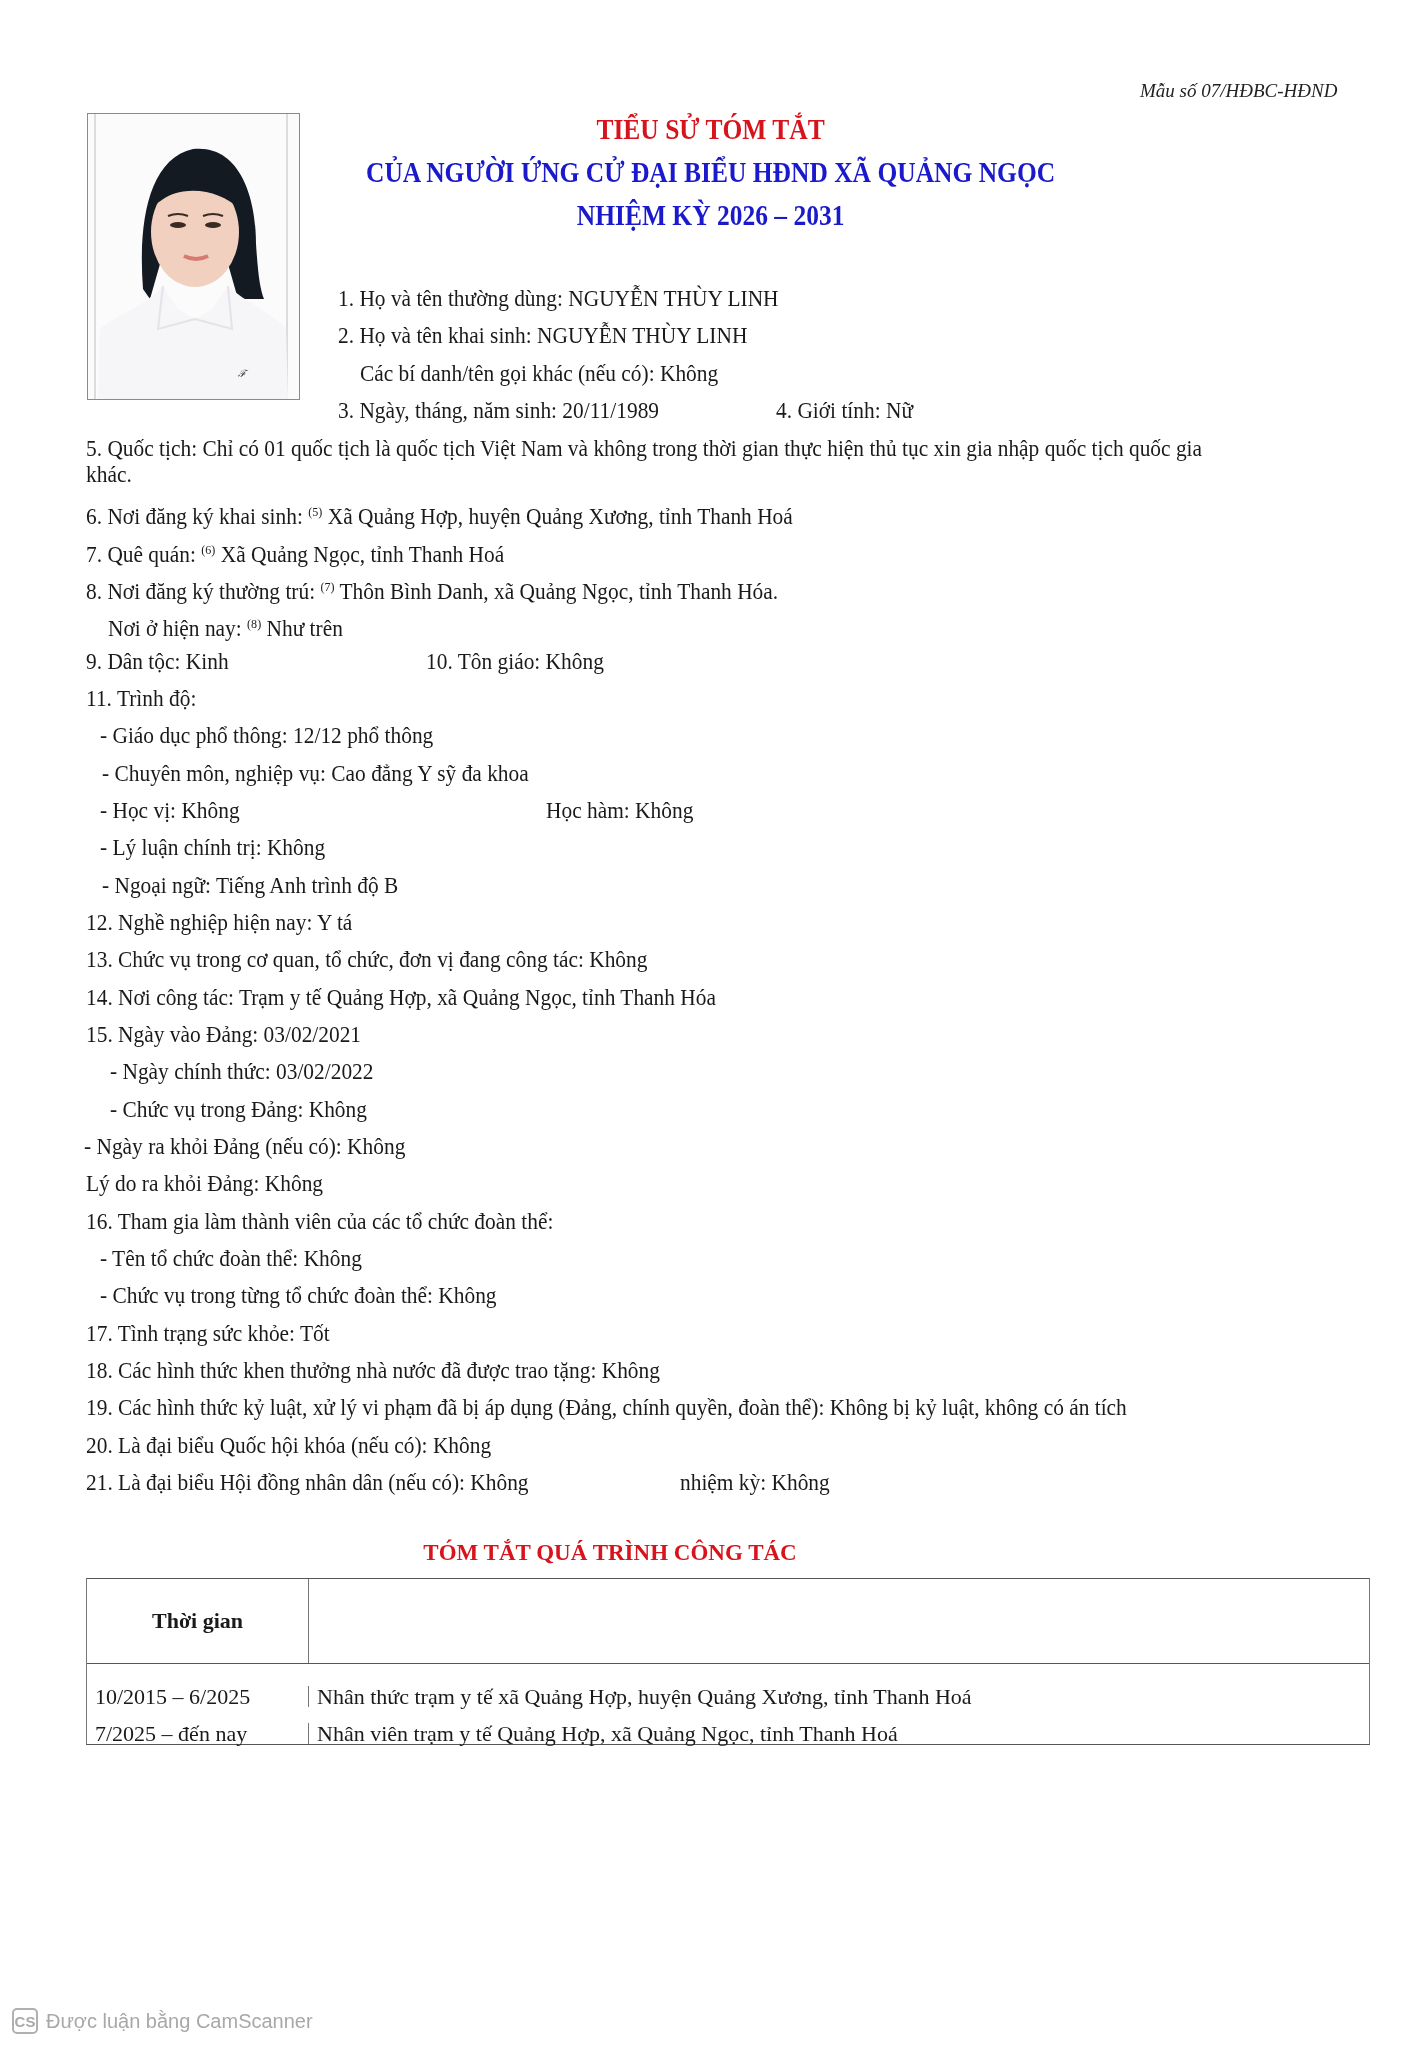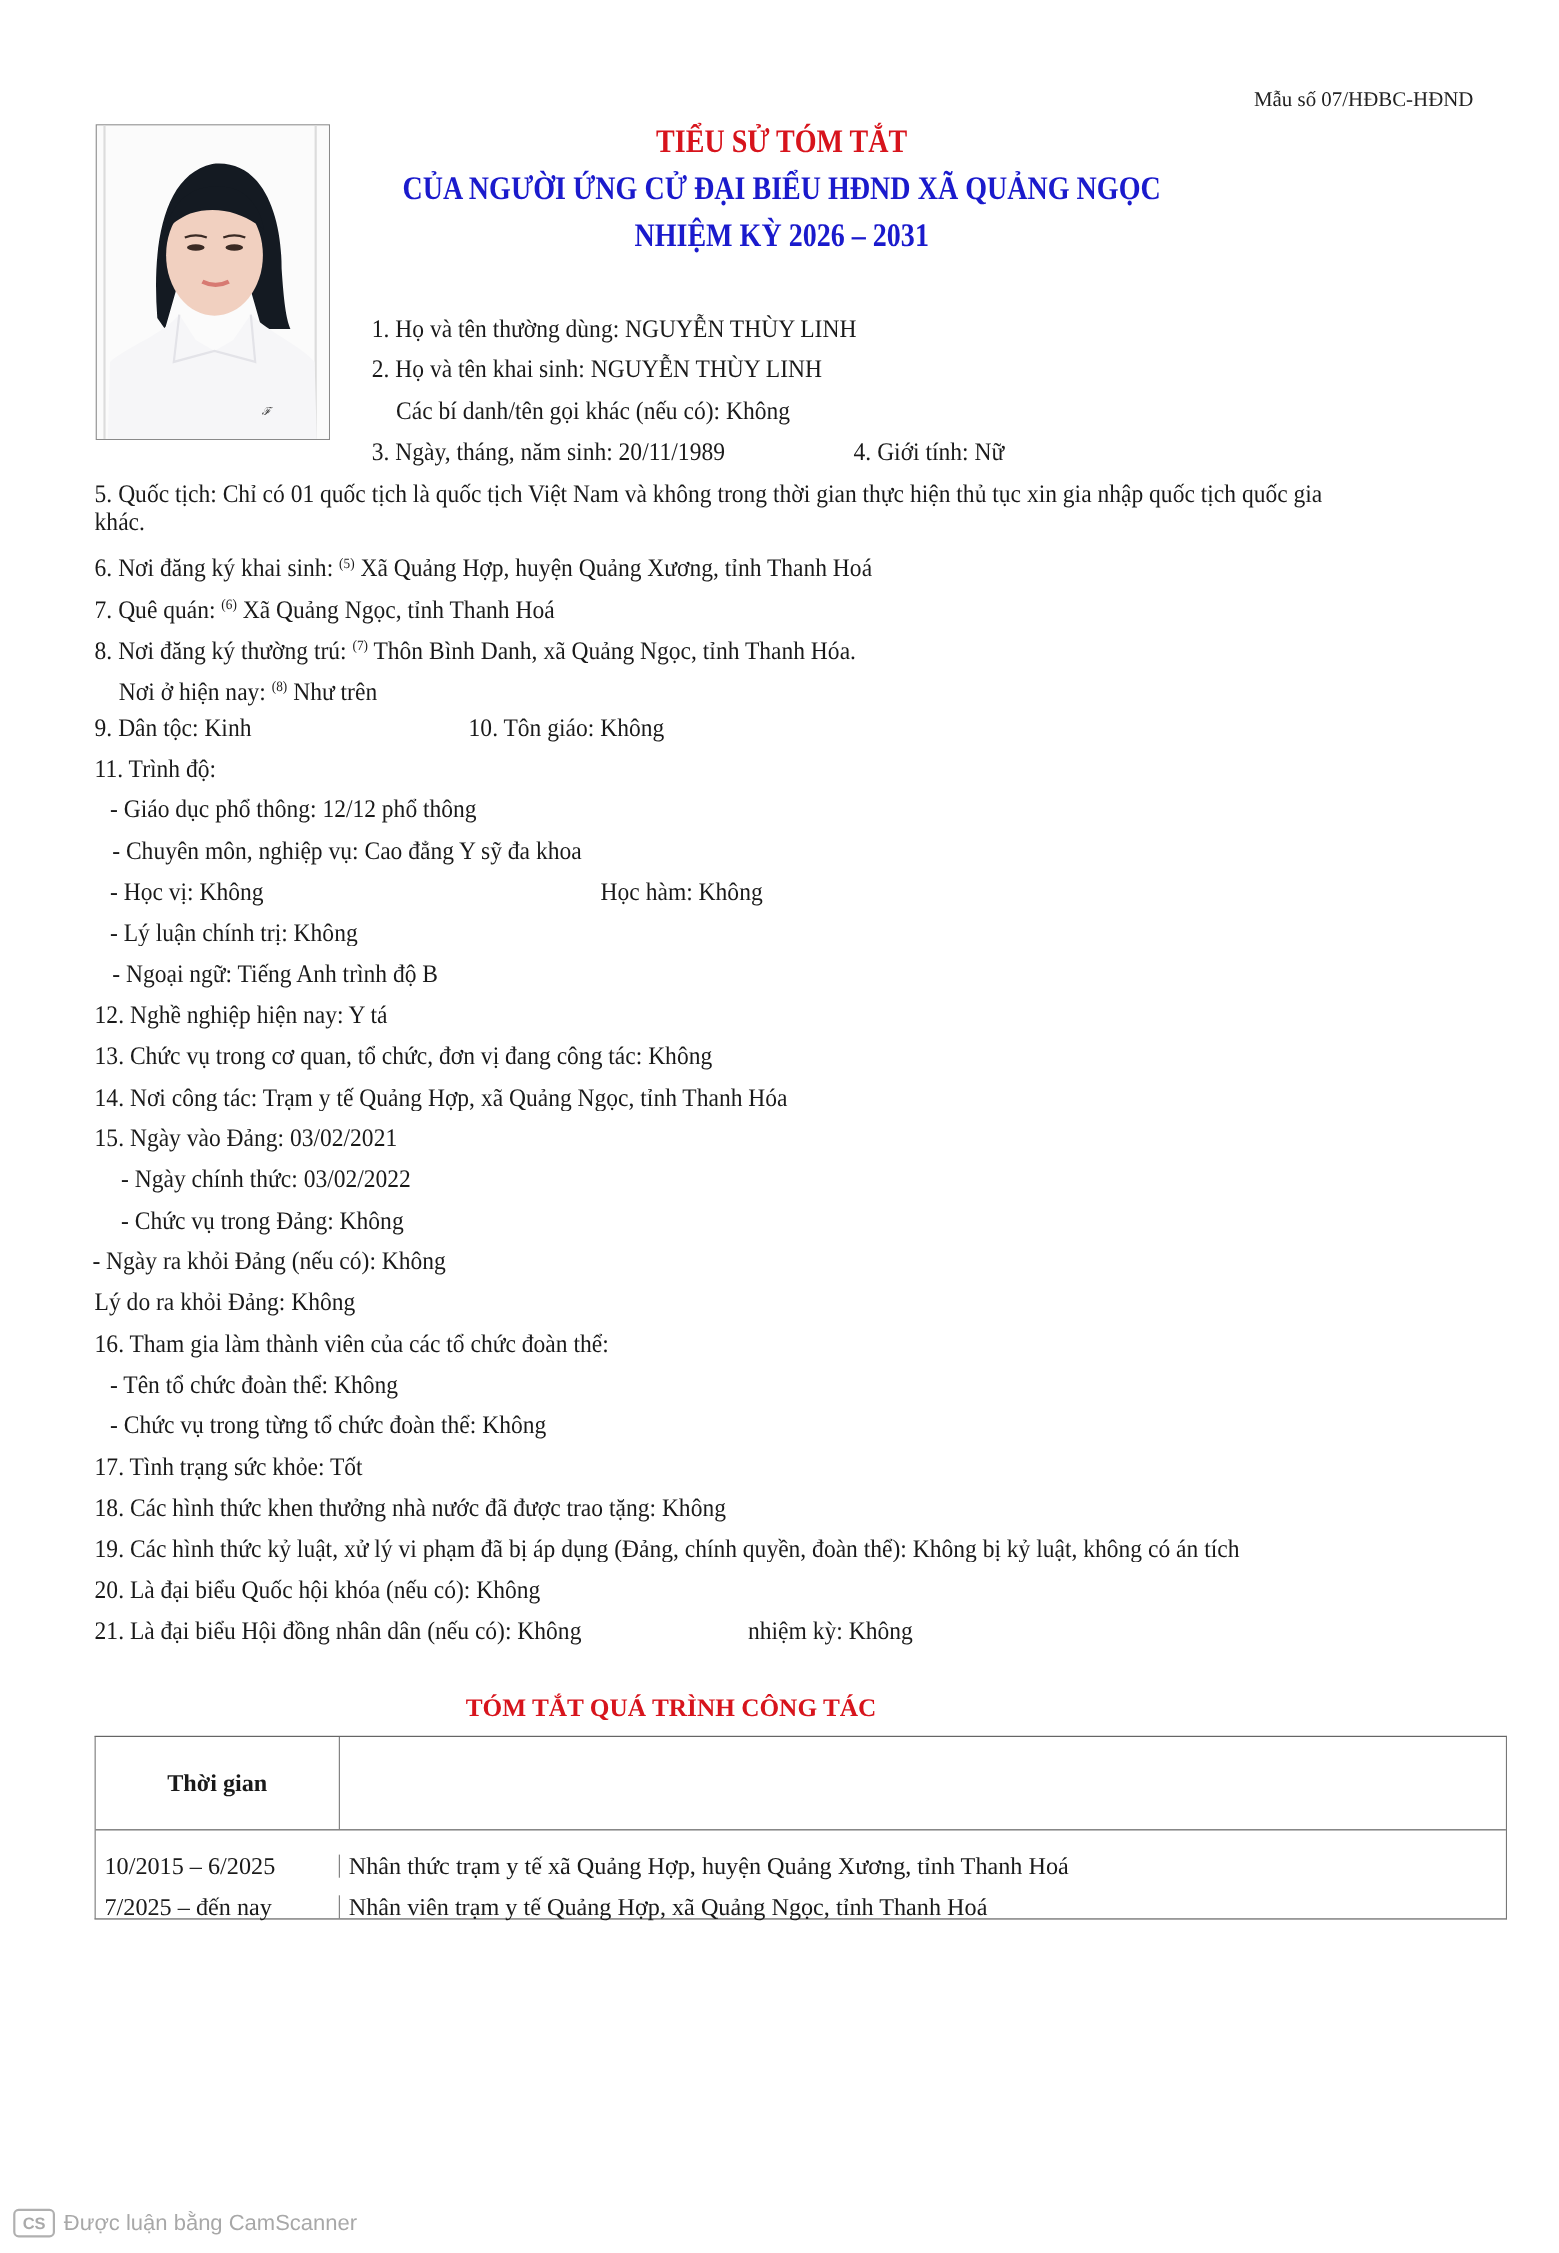--- a/index.html
+++ b/index.html
@@ -1,36 +1,36 @@
 <!DOCTYPE html>
 <html><head>
 <meta charset="utf-8">
 <style>
   html, body { margin:0; padding:0; }
   body { width:1417px; height:2048px; background:#ffffff; position:relative; overflow:hidden;
          font-family:"Liberation Serif", "DejaVu Serif", serif; color:#1a1a1a; }
   .abs { position:absolute; white-space:nowrap; }
-  .form-code { left:1140px; top:80px; font-size:19px; color:#222; }
+  .form-code { left:1140px; top:80px; font-size:19px; font-style:italic; color:#222; }
   .title { left:0; width:1672px; text-align:center; font-weight:bold; transform:scaleX(0.85); transform-origin:0 0; }
   .t1 { top:112px; font-size:30px; color:#d7141c; }
   .t2 { top:155px; font-size:30px; color:#1a1acc; }
   .t3 { top:198px; font-size:30px; color:#1a1acc; }
   .photo { left:87px; top:113px; width:211px; height:285px; border:1px solid #8a8a8a; background:#fdfdfd; overflow:hidden; }
   .line { font-size:23px; line-height:28px; transform:scaleX(0.93); transform-origin:0 0; }
   sup { font-size:13px; vertical-align:8px; }
   .table { position:absolute; left:86px; top:1578px; width:1282px; border-top:1.5px solid #555; border-bottom:1.5px solid #555; border-left:1px solid #777; border-right:1px solid #777;text-align:center; }
   .thead { display:flex; height:84px; border-bottom:1.5px solid #555; }
   .c1 { width:222px; border-right:1px solid #777; box-sizing:border-box; }
   .c2 { flex:1; }
   .thead div { display:flex; align-items:center; justify-content:center; font-weight:bold; font-size:22px; }
   .trow { display:flex; height:37px; font-size:22px; }
   .trow div { padding-left:8px; display:flex; align-items:center;margin-top:16px; }
   .sec-title { left:0; width:1220px; text-align:center; top:1540px; font-size:23px; font-weight:bold; color:#d7141c; }
   .cs { left:12px; top:2008px; font-family:"Liberation Sans", "DejaVu Sans", sans-serif; color:#a8a8a8; font-size:20px; display:flex; align-items:center; }
-  .cs-logo { width:38px; height:26px; border:2px solid #b0b0b0; border-radius:5px; font-weight:bold; font-size:15px; color:#aaa; display:flex; align-items:center; justify-content:center; margin-right:8px; box-sizing:border-box; }
+  .cs-logo { width:26px; height:26px; border:2px solid #b0b0b0; border-radius:5px; font-weight:bold; font-size:15px; color:#aaa; display:flex; align-items:center; justify-content:center; margin-right:8px; box-sizing:border-box; }
 </style>
 </head>
 <body>
 
 <div class="abs form-code">Mẫu số 07/HĐBC-HĐND</div>
 
 <div class="abs title t1">TIỂU SỬ TÓM TẮT</div>
 <div class="abs title t2">CỦA NGƯỜI ỨNG CỬ ĐẠI BIỂU HĐND XÃ QUẢNG NGỌC</div>
 <div class="abs title t3">NHIỆM KỲ 2026 – 2031</div>
 

